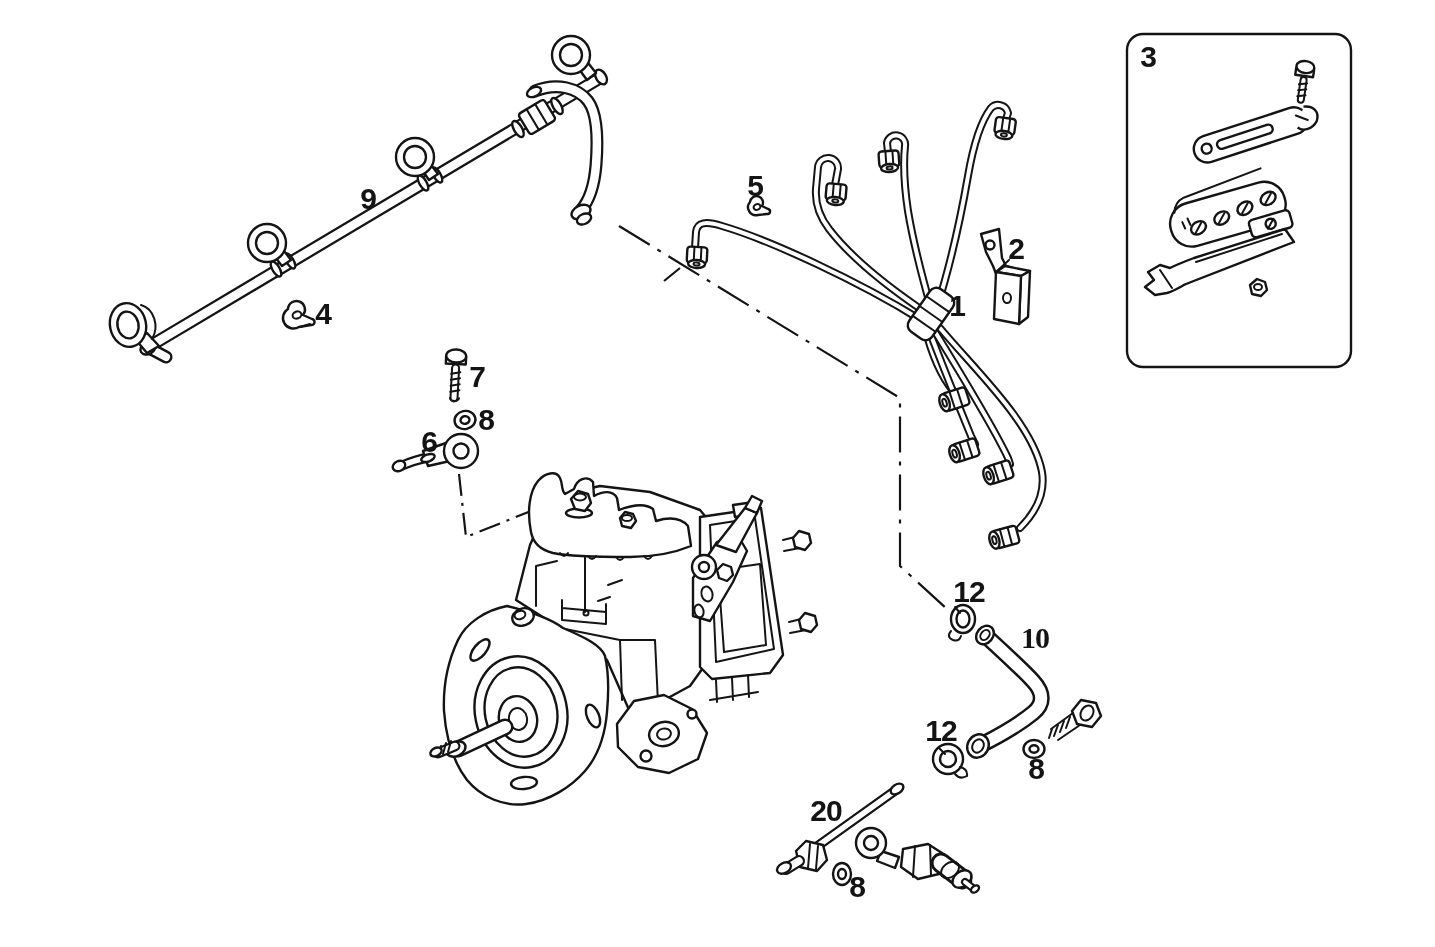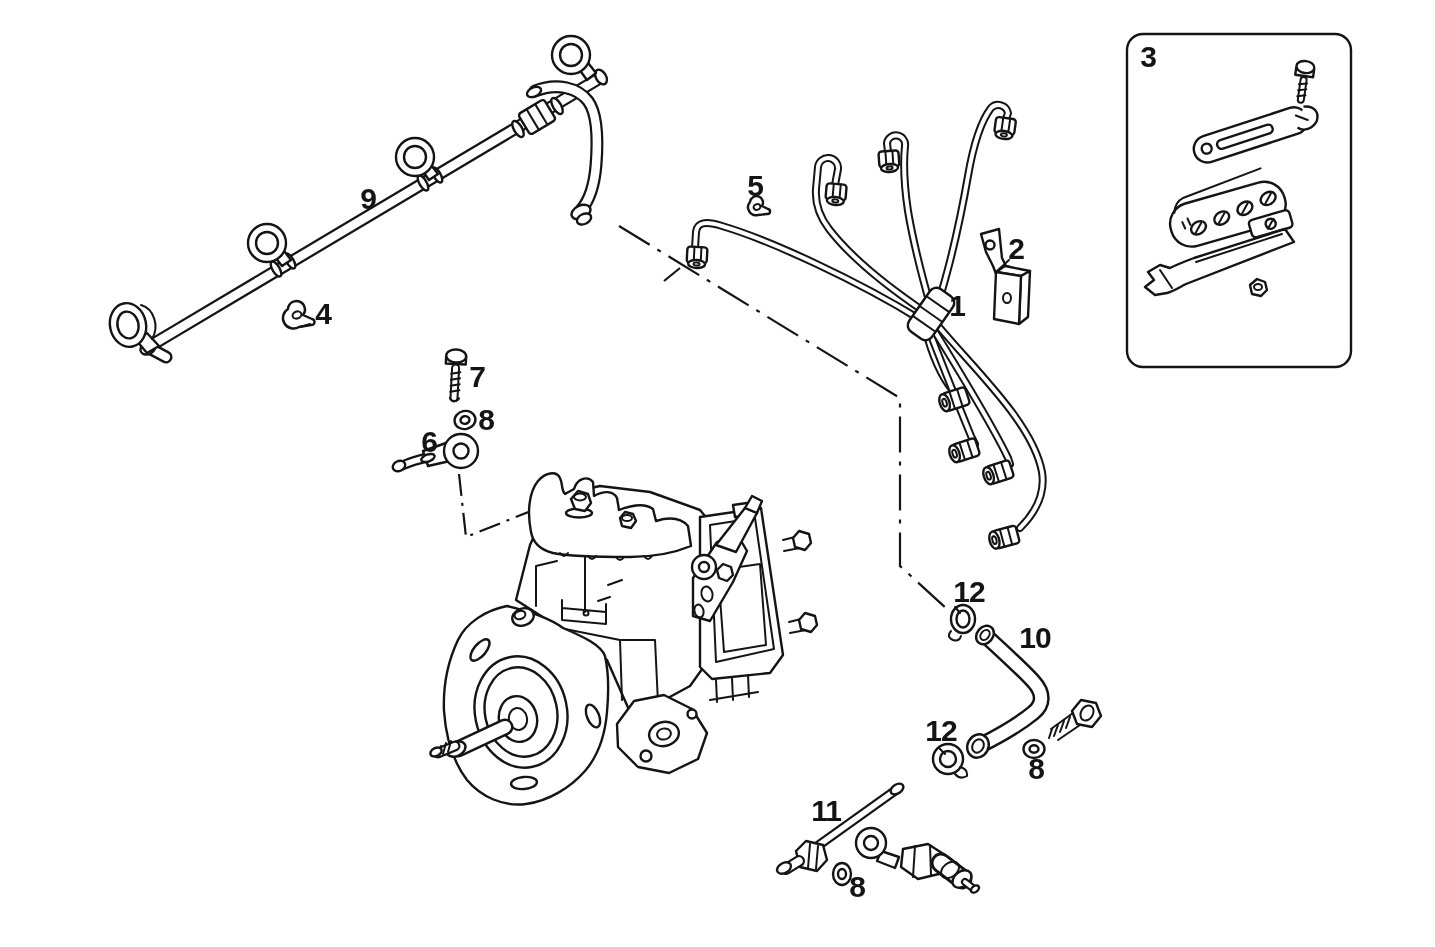--- a/index.html
+++ b/index.html
@@ -353,20 +353,20 @@
       <span class="callout" style="left: 368px; top: 199px;">9</span>
       <span class="callout" style="left: 323px; top: 314px;">4</span>
       <span class="callout" style="left: 477px; top: 377px;">7</span>
       <span class="callout" style="left: 486px; top: 420px;">8</span>
       <span class="callout" style="left: 429px; top: 442px;">6</span>
       <span class="callout" style="left: 755px; top: 186px;">5</span>
       <span class="callout" style="left: 957px; top: 306px;">1</span>
       <span class="callout" style="left: 1016px; top: 249px;">2</span>
       <span class="callout" style="left: 1148px; top: 57px;">3</span>
       <span class="callout" style="left: 969px; top: 592px;">12</span>
-      <span class="callout" style="left: 1035px; top: 638px;">10</span>
+      <span class="callout" style="left: 1035px; top: 638px; font-family: Liberation Serif, serif;">10</span>
       <span class="callout" style="left: 941px; top: 731px;">12</span>
       <span class="callout" style="left: 1036px; top: 769px;">8</span>
-      <span class="callout" style="left: 826px; top: 811px;">11</span>
+      <span class="callout" style="left: 826px; top: 811px;">20</span>
       <span class="callout" style="left: 857px; top: 887px;">8</span>
     </div>
 
 </div>
 
 </body></html>

